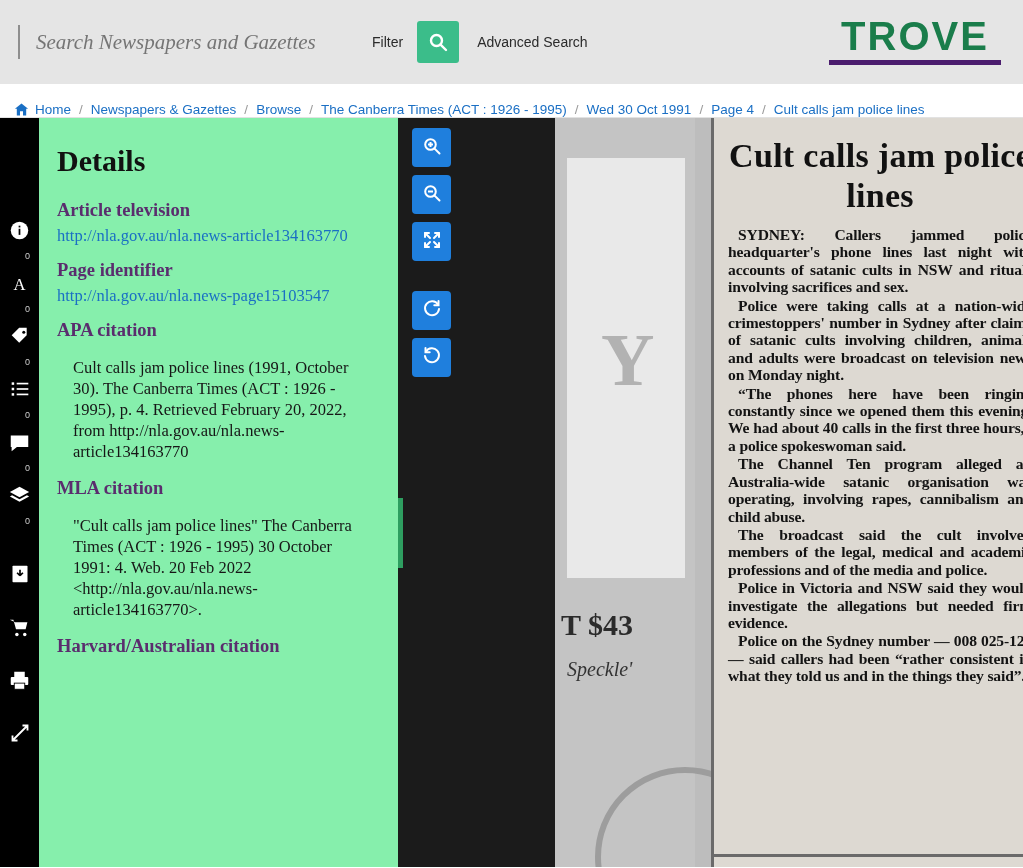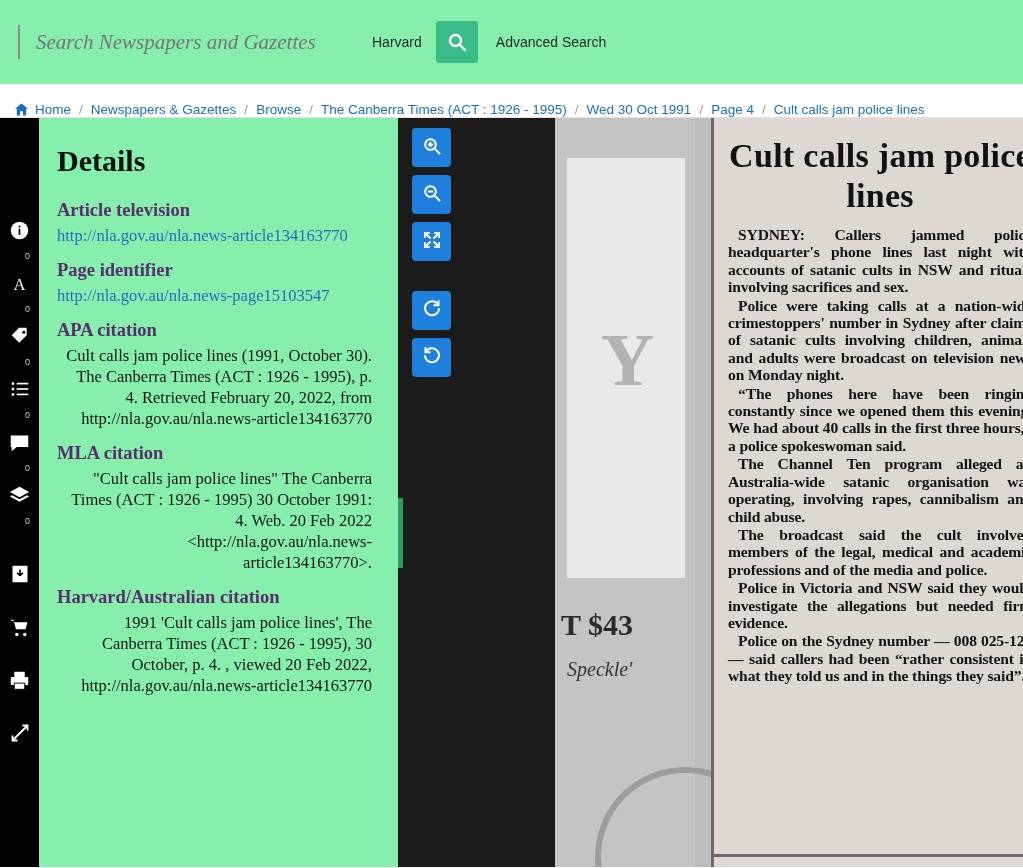--- a/index.html
+++ b/index.html
@@ -10,21 +10,21 @@
     background: #ffffff;
     font-family: "Liberation Sans", sans-serif;
   }
 
   
   .topbar {
     height: 84px;
     display: flex;
     align-items: center;
     padding: 0 18px;
-    background: #86efac;
+    background: #e5e5e5;
     position: relative;
   }
   .search-wrap {
     display: flex;
     align-items: center;
     flex: 0 0 auto;
   }
   .search-bar-line {
     width: 2px;
     height: 34px;
@@ -168,23 +168,22 @@
     font-size: 18.5px;
     font-weight: bold;
     color: #5a2d6e;
     margin: 0 0 4px 0;
   }
   .det-body {
     font-family: "Liberation Serif", serif;
     font-size: 16.5px;
     line-height: 21px;
     color: #161616;
-    margin: 4px;
+    margin: 16px;
     word-break: break-word;
-    text-align: right;
   }
   .det-link {
     font-family: "Liberation Serif", serif;
     font-size: 16.5px;
     line-height: 21px;
     color: #1a6fc4;
     text-decoration: none;
     word-break: break-all;
     cursor: pointer;
   }
@@ -330,32 +329,36 @@
     height: 3px; background: #6a6a6a;
   }
 </style>
 </head>
 <body>
 
 <div class="topbar">
   <div class="search-wrap">
     <div class="search-bar-line"></div>
     <input class="search-input" type="text" placeholder="Search Newspapers and Gazettes" style="">
-    <span class="filter-link">Harvard</span>
+    <span class="filter-link">Filter</span>
     <button class="search-btn">
       <span>
         <svg width="20" height="20" viewBox="0 0 20 20" fill="none" stroke="#ffffff" stroke-width="2.4">
           <circle cx="8.5" cy="8.5" r="5.5"></circle>
           <line x1="12.8" y1="12.8" x2="18" y2="18" stroke-linecap="round"></line>
         </svg>
       </span>
     </button>
     <span class="adv-search">Advanced Search</span>
   </div>
 
+  <div class="logo">
+    <div class="logo-text">TROVE</div>
+    <div class="logo-underline"></div>
+  </div>
 </div>
 
 <div class="breadcrumb">
   <span class="home-icon">
     <svg width="15" height="15" viewBox="0 0 16 16" fill="#1a6fc4">
         <path d="M8 1.5 1 7.2h2v7.3h3.4V9.8h3.2v4.7H13V7.2h2z"></path>
       </svg>
   </span>
   <span class="crumb">Home</span>
   <span class="sep">/</span>
@@ -486,21 +489,20 @@
       <p class="det-body">Cult calls jam police lines (1991, October 30). The Canberra Times (ACT : 1926 - 1995), p. 4. Retrieved February 20, 2022, from http://nla.gov.au/nla.news-article134163770</p>
     </div>
 
     <div class="det-block">
       <div class="det-head">MLA citation</div>
       <p class="det-body">"Cult calls jam police lines" The Canberra Times (ACT : 1926 - 1995) 30 October 1991: 4. Web. 20 Feb 2022 &lt;http://nla.gov.au/nla.news-article134163770&gt;.</p>
     </div>
 
     <div class="det-block">
       <div class="det-head">Harvard/Australian citation</div>
-      <p class="det-body">1991 'Cult calls jam police lines', The Canberra Times (ACT : 1926 - 1995), 30 October, p. 4. , viewed 20 Feb 2022, http://nla.gov.au/nla.news-article134163770</p>
     </div>
   </div>
 
   <div class="viewer">
 
     <div class="page-canvas">
       <div class="grey-col2"></div>
       <div class="scroll-marker"></div>
 
       <div class="page-img">

